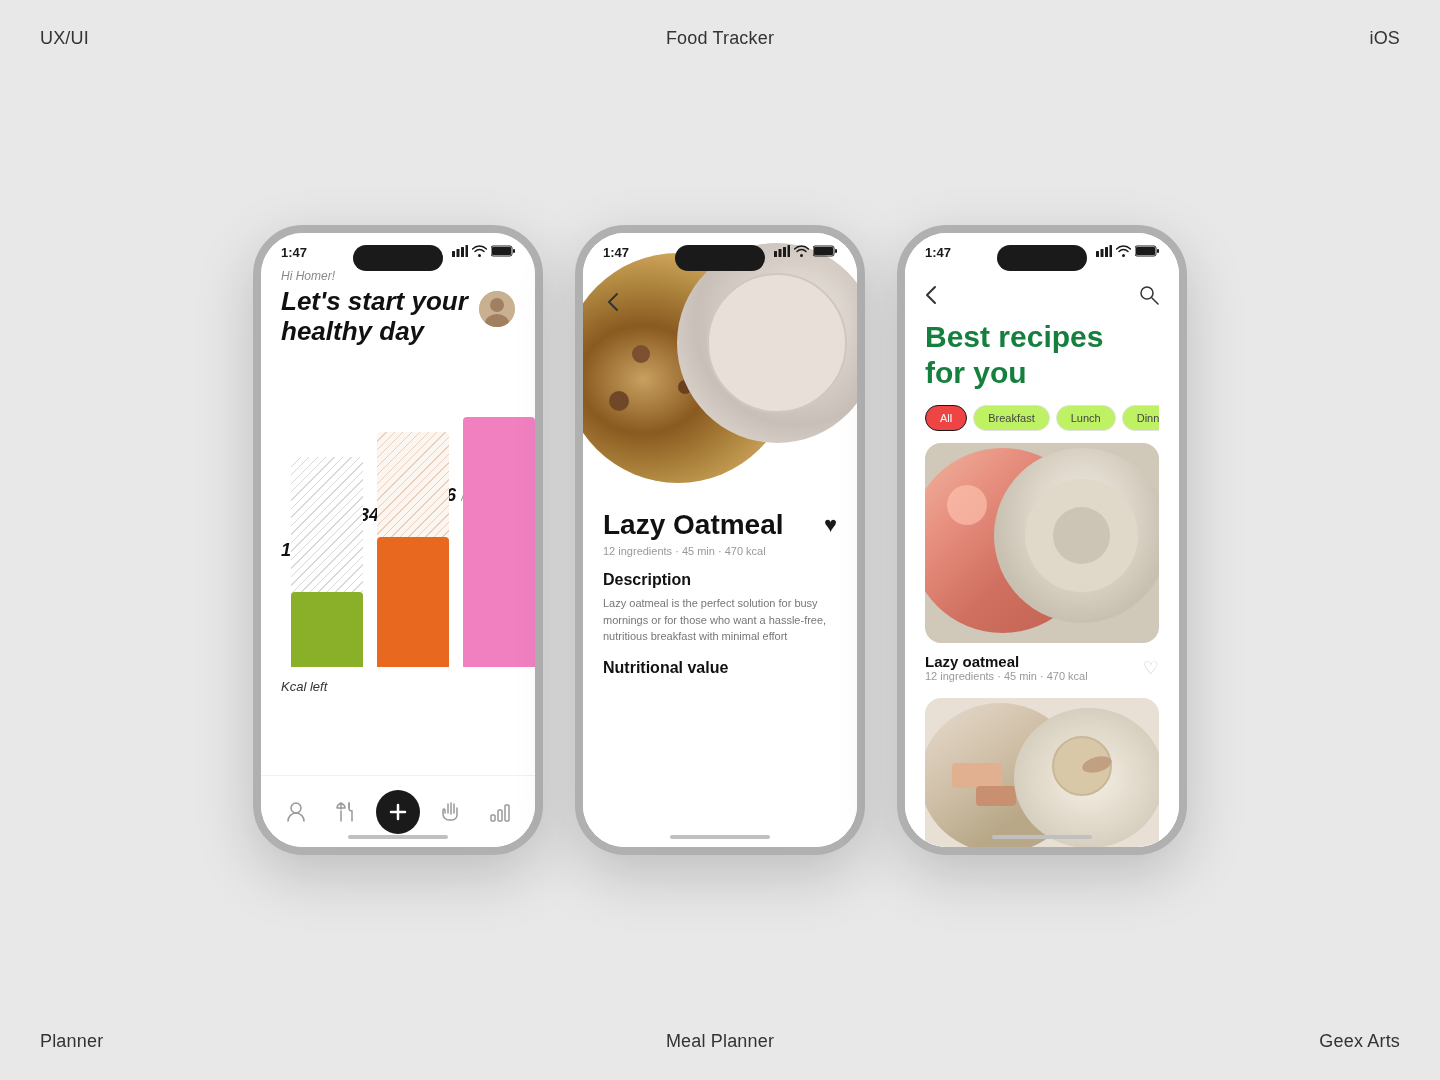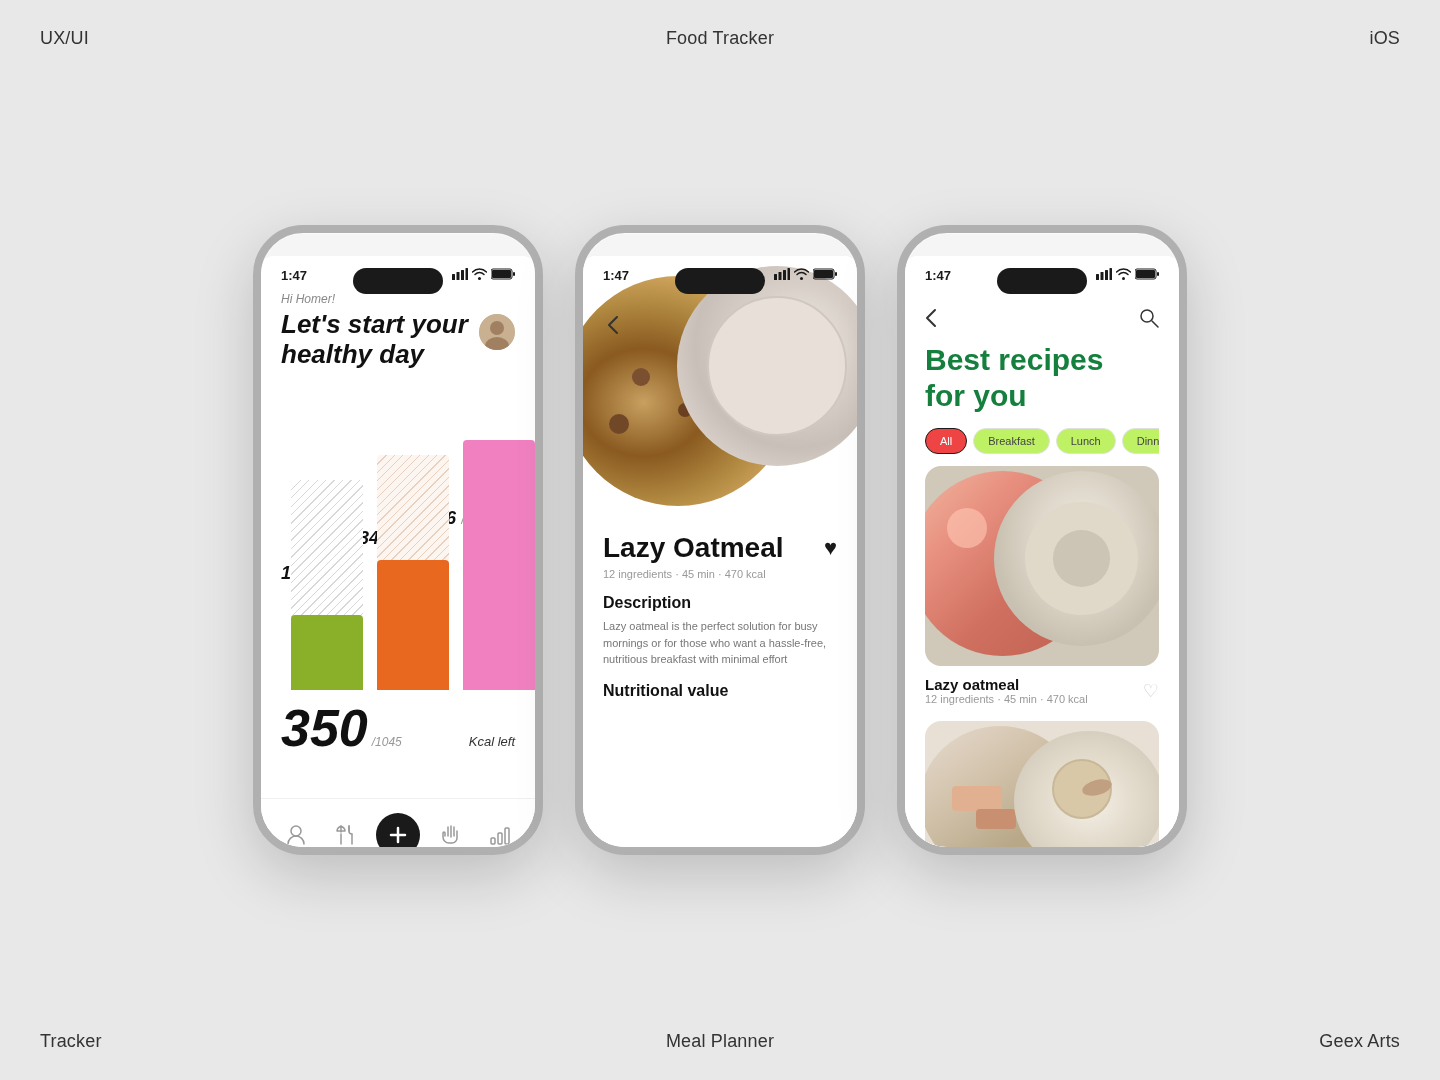--- a/index.html
+++ b/index.html
@@ -50,21 +50,20 @@
       box-shadow: 0 20px 60px rgba(0,0,0,0.18), inset 0 0 0 1px rgba(255,255,255,0.5);
     }
 
     .iphone-inner {
       width: 100%;
       height: 100%;
       background: white;
       border-radius: 12px;
       overflow: hidden;
       position: relative;
-      margin-top: 23px;
     }
 
     
     .dynamic-island {
       position: absolute;
       top: 12px;
       left: 50%;
       transform: translateX(-50%);
       width: 90px;
       height: 26px;
@@ -422,21 +421,21 @@
       font-size: 18px;
       color: #ccc;
     }
   </style>
 </head>
 <body>
 
 <div class="corner-label corner-tl">UX/UI</div>
 <div class="corner-label corner-tc">Food Tracker</div>
 <div class="corner-label corner-tr">iOS</div>
-<div class="corner-label corner-bl">Tracker</div>
+<div class="corner-label corner-bl">Planner</div>
 <div class="corner-label corner-bc">Meal Planner</div>
 <div class="corner-label corner-br">Geex Arts</div>
 
 <div class="phones-wrapper">
 
   <div class="iphone">
     <div class="iphone-inner">
       <div class="dynamic-island"></div>
 
       <div class="status-bar">
@@ -506,24 +505,20 @@
             </div>
 
             <div style="width:72px; height:250px; position:relative;">
               <div style="position:absolute; bottom:0; left:0; right:0; top:0; background:repeating-linear-gradient(-45deg, #f0c0e0, #f0c0e0 1px, #fdf0f8 1px, #fdf0f8 6px); border-radius:4px 4px 0 0;"></div>
               <div style="position:absolute; bottom:0; left:0; right:0; height:250px; background:#f080c0; border-radius:4px 4px 0 0;"></div>
             </div>
           </div>
         </div>
 
         <div class="kcal-footer">
-          <div style="display:flex; align-items:baseline;">
-            <span class="kcal-number">350</span>
-            <span class="kcal-total">/1045</span>
-          </div>
           <span class="kcal-left-label">Kcal left</span>
         </div>
       </div>
 
       <div class="bottom-nav">
         <div class="nav-icon">
           <svg width="20" height="22" viewBox="0 0 20 22">
             <circle cx="10" cy="7" r="5" stroke="#999" stroke-width="1.5" fill="none"></circle>
             <path d="M2 20c0-4.4 3.6-8 8-8s8 3.6 8 8" stroke="#999" stroke-width="1.5" fill="none" stroke-linecap="round"></path>
           </svg>

